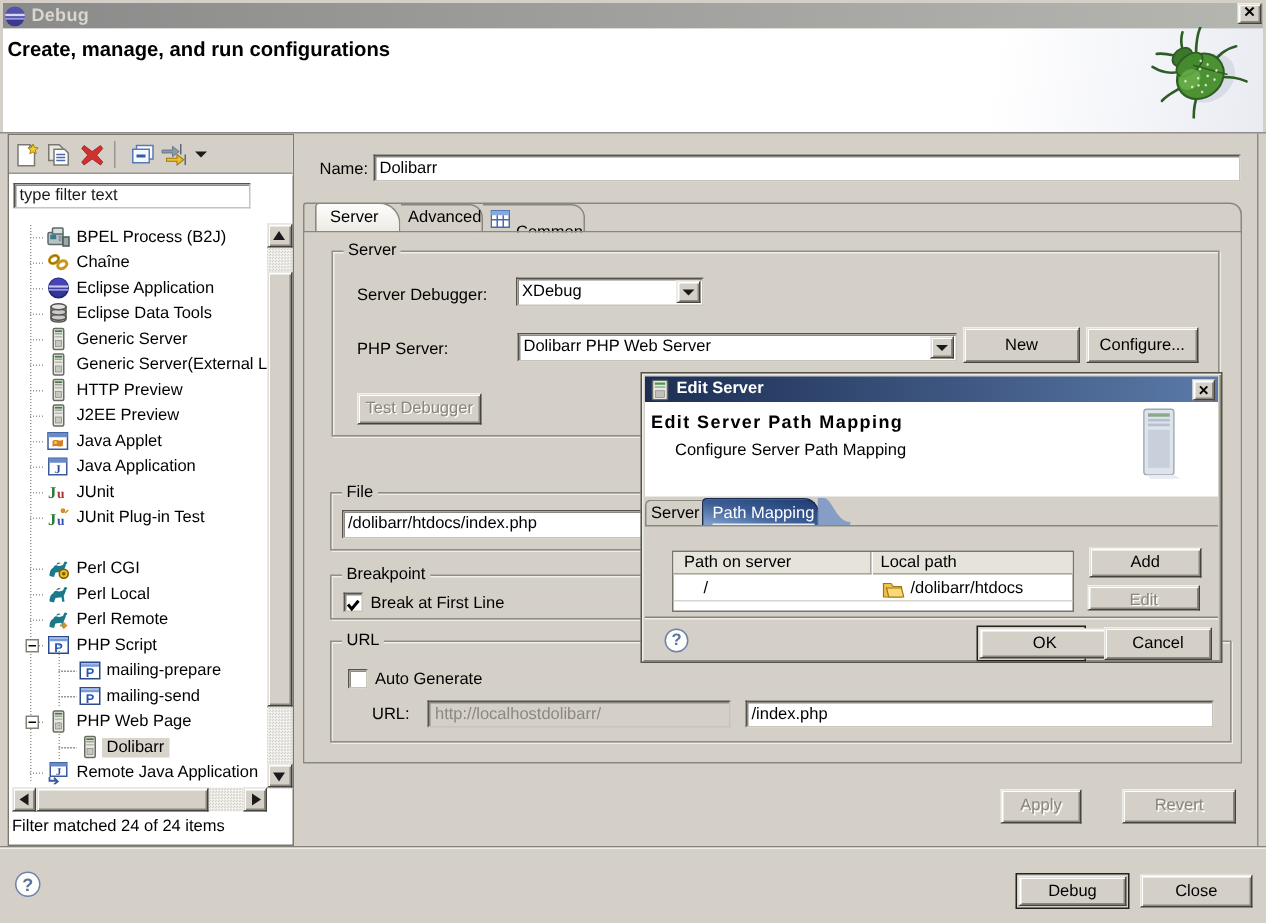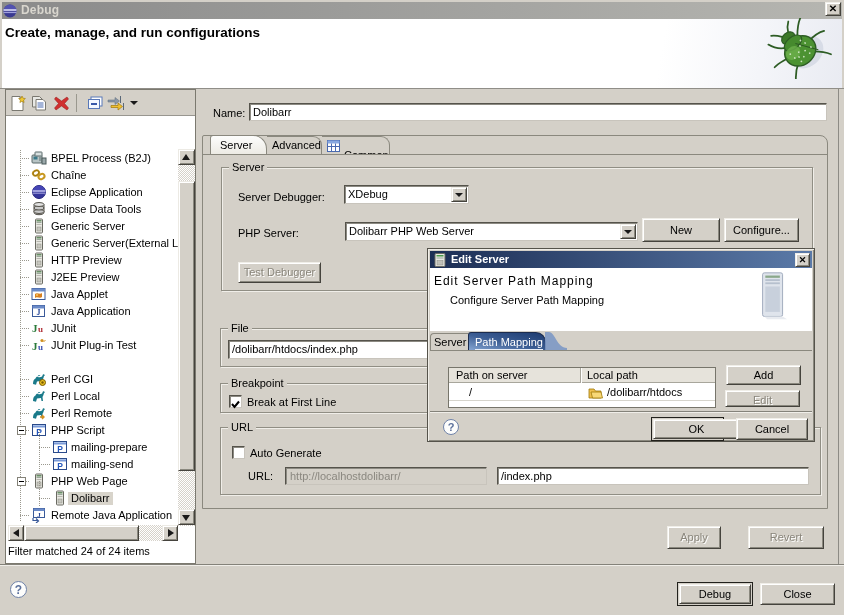--- a/index.html
+++ b/index.html
@@ -78,20 +78,21 @@
         <rect x="4" y="8" width="6" height="2" fill="#3858a8"></rect>
       </svg>
   <svg class="abs" style="left:101px;top:5px" width="18" height="17" viewBox="0 0 18 17">
         <path d="M1 5h7v-2.5L12.5 6 8 9.5V7H1z" fill="#8a98a8" stroke="#5a6878" stroke-width="0.5"></path>
         <path d="M4 10.5h7V8l4.5 3.5L11 15v-2.5H4z" fill="#f0c030" stroke="#a07808" stroke-width="0.7"></path>
         <path d="M13.5 1v7" stroke="#5a6878"></path>
         <path d="M16.5 8v7" stroke="#5a6878"></path>
       </svg>
   <div class="abs arr" style="left:124px;top:11px;border-left:4px solid transparent;border-right:4px solid transparent;border-top:4px solid #1a1a1a"></div>
 </div>
+  <div class="abs" id="filterbox">type filter text</div>
   <div class="abs" id="tree">
 <div style="position:absolute;left:13px;top:0;width:1px;height:371px;background-image:repeating-linear-gradient(to bottom,#9a988e 0,#9a988e 1px,transparent 1px,transparent 2px)"></div>
 <div class="row" style="top:0px">
 <div style="position:absolute;left:13px;top:8px;width:10px;height:1px;background-image:repeating-linear-gradient(to right,#9a988e 0,#9a988e 1px,transparent 1px,transparent 2px)"></div>
 <span style="left:24px" class="icwrap">
           <svg width="16" height="16" viewBox="0 0 16 16">
             <rect x="1" y="5" width="10" height="8" rx="1" fill="#b8c4c4" stroke="#5a6a6a" stroke-width="1"></rect>
             <rect x="2.5" y="6.5" width="4" height="3" fill="#3a7a8a"></rect>
             <rect x="8" y="7" width="2" height="4" fill="#8a9a9a"></rect>
             <rect x="4" y="2" width="7" height="4" rx="0.5" fill="#d8e0e0" stroke="#5a6a6a"></rect>
@@ -455,21 +456,21 @@
     <svg style="position:absolute;left:4px;top:1.5px" width="12" height="14" viewBox="0 0 12 14">
         <rect x="1" y="0.5" width="10" height="13" rx="1" fill="#e8e8e2" stroke="#6a6a62"></rect>
         <rect x="2.5" y="2" width="7" height="1.5" fill="#4a9a4a"></rect>
         <rect x="2.5" y="4.5" width="7" height="1" fill="#9aa89a"></rect>
         <rect x="3" y="7.5" width="6" height="4.5" fill="#c0c0b8" stroke="#8a8a82" stroke-width="0.5"></rect>
       </svg>
     <span style="position:absolute;left:21px;top:2px;font-size:11px;font-weight:bold;color:#fff">Edit Server</span>
     <div style="position:absolute;right:2px;top:1.5px;width:15px;height:14px;background:#d4d0c8;border:1px solid;border-color:#f0eee8 #45433d #45433d #f0eee8;box-shadow:inset 1px 1px 0 #fff,inset -1px -1px 0 #8a887e;font:bold 9px 'Liberation Sans',sans-serif;text-align:center;line-height:12px">✕</div>
   </div>
   <div class="abs" style="left:2px;top:19px;width:382px;height:63px;background:#fff">
-    <span style="position:absolute;left:4px;top:6px;font-size:12px;letter-spacing:0.95px;font-weight:normal;color:#000">Edit Server Path Mapping</span>
+    <span style="position:absolute;left:4px;top:6px;font-size:12px;letter-spacing:0.95px;font-weight:bold;color:#000">Edit Server Path Mapping</span>
     <span style="position:absolute;left:20px;top:26px;font-size:11px;color:#000">Configure Server Path Mapping</span>
     <svg style="position:absolute;left:328px;top:3px" width="31" height="50" viewBox="0 0 34 55">
         <rect x="5" y="2" width="22" height="48" rx="2" fill="#dfe4ec" stroke="#9aa6ba"></rect>
         <rect x="8" y="5" width="16" height="2.5" fill="#8aa88a"></rect>
         <rect x="8" y="9" width="16" height="2" fill="#b6c0ce"></rect>
         <rect x="8" y="12.5" width="16" height="2" fill="#b6c0ce"></rect>
         <rect x="8" y="17" width="16" height="28" fill="#c8d0dc"></rect>
         <path d="M27 50l5 3H10l-3-3z" fill="#e8ebf0"></path>
       </svg>
   </div>

